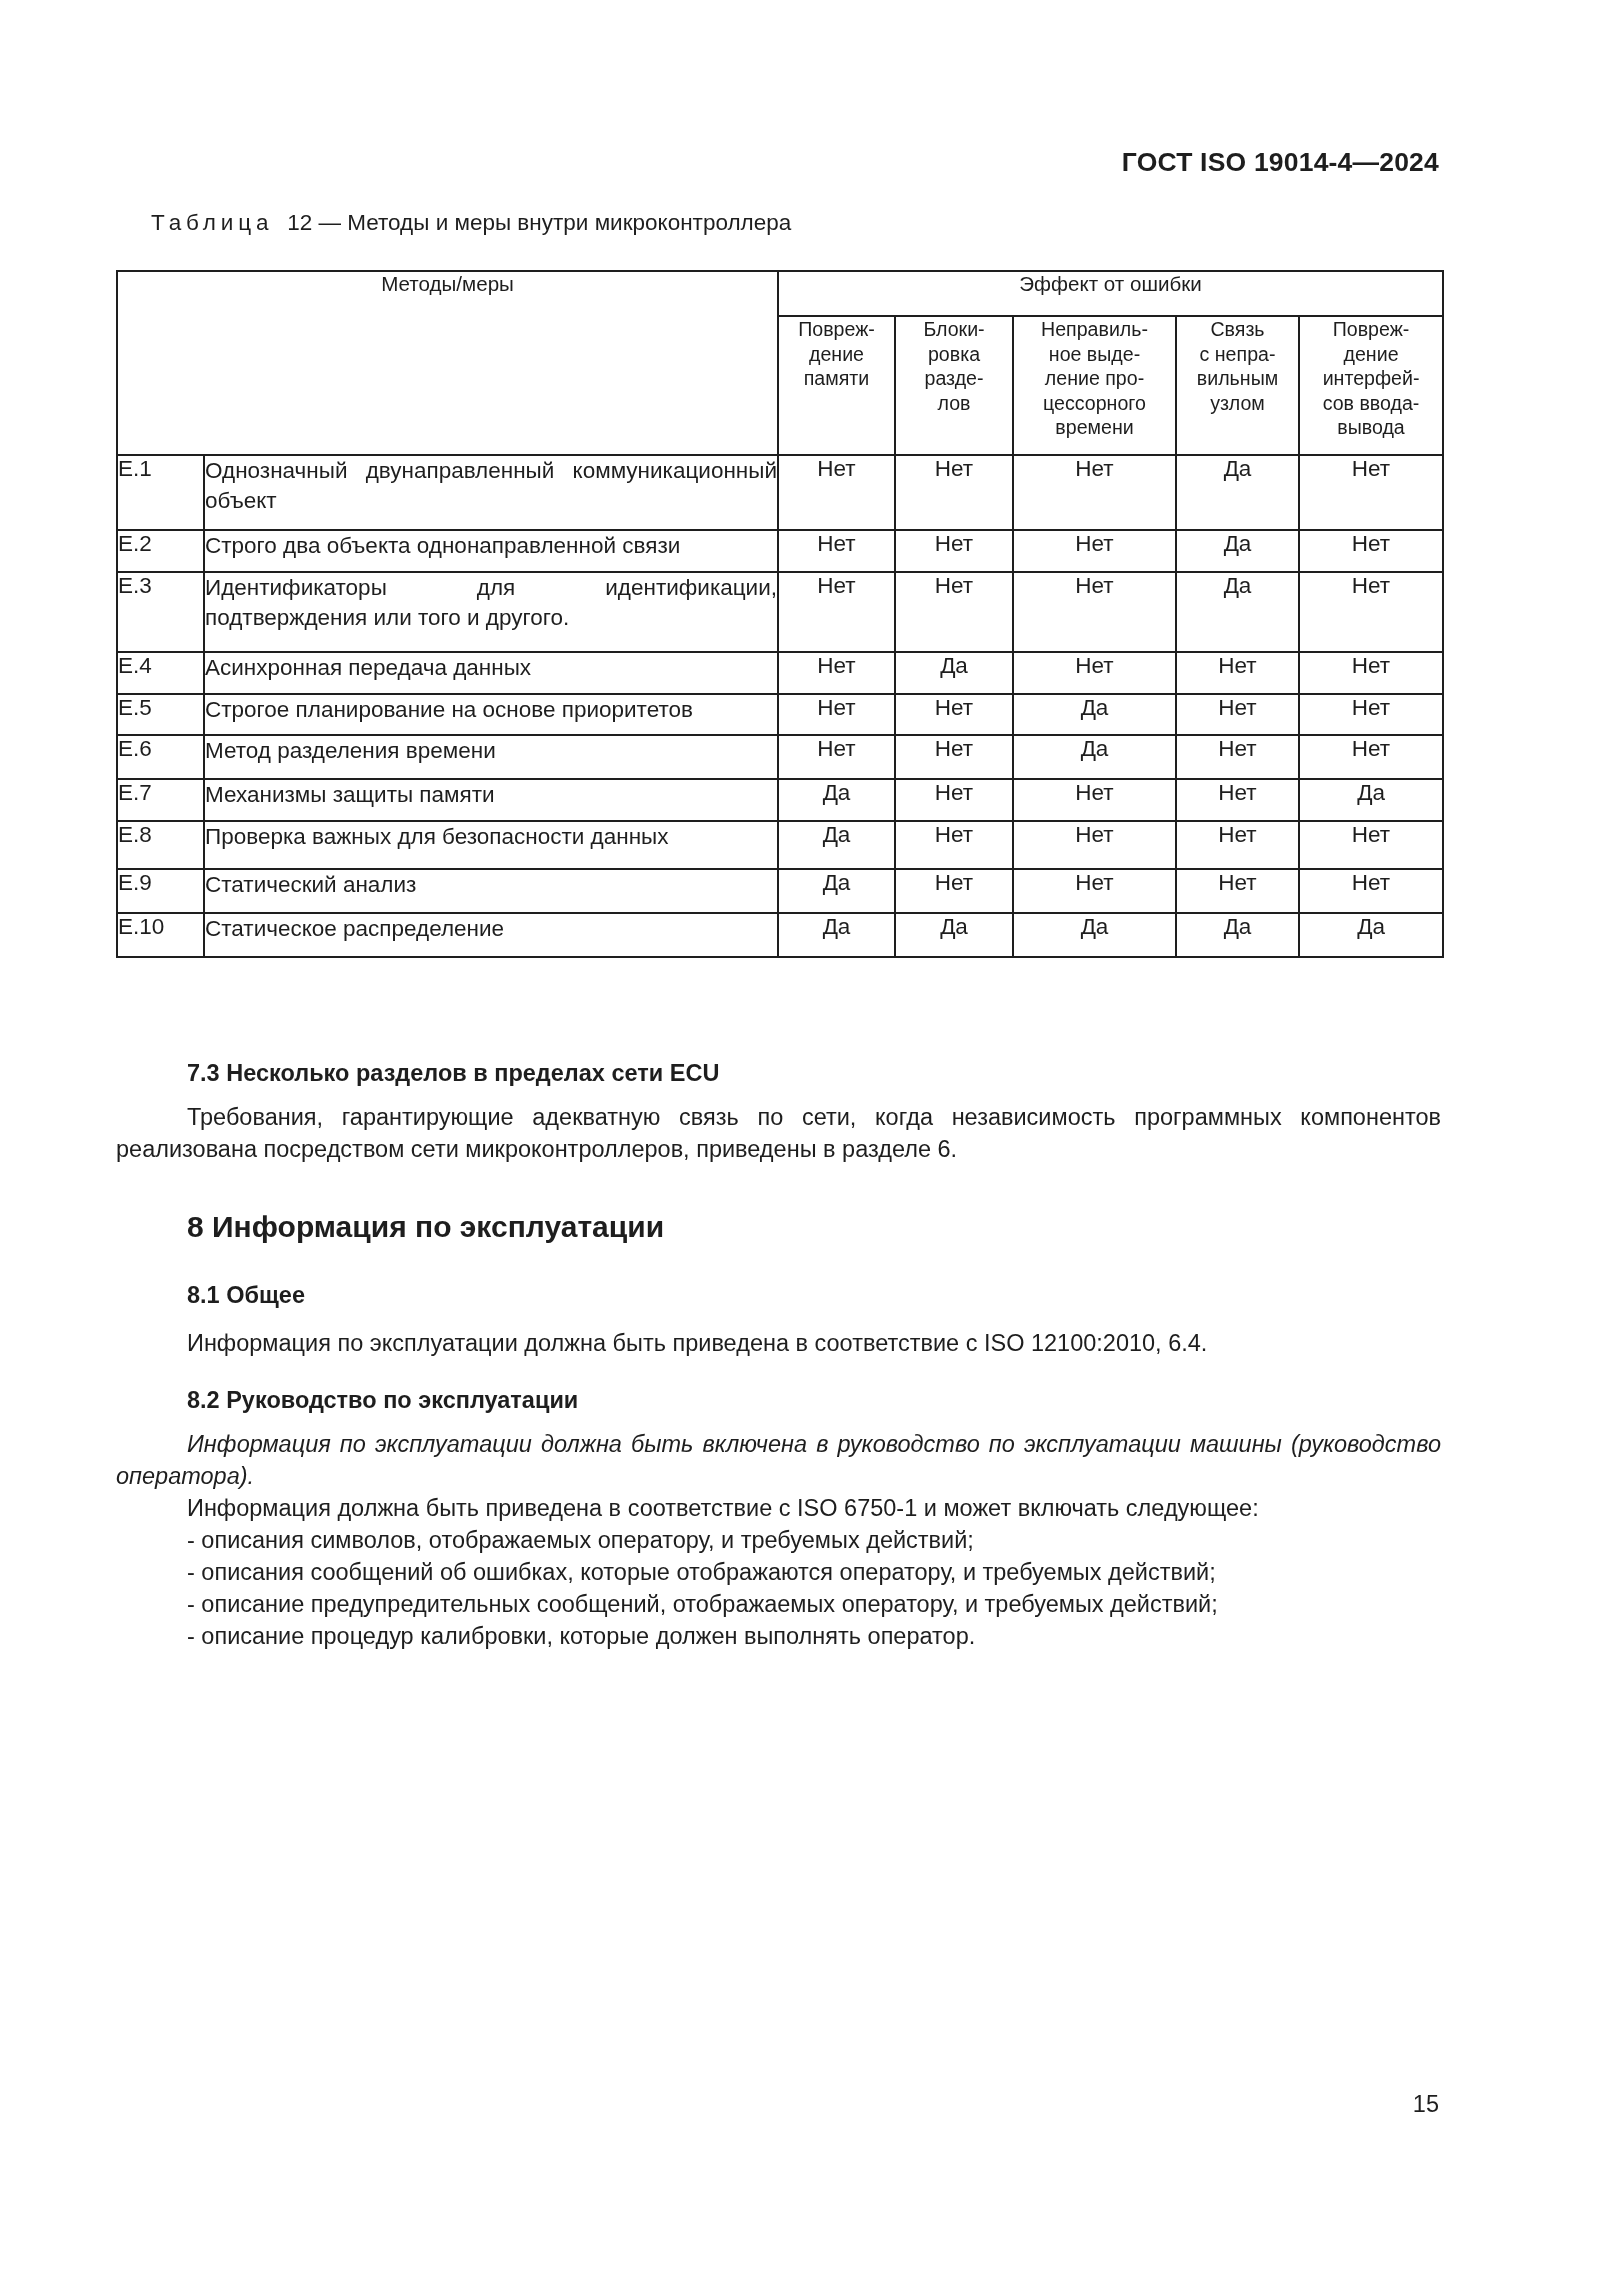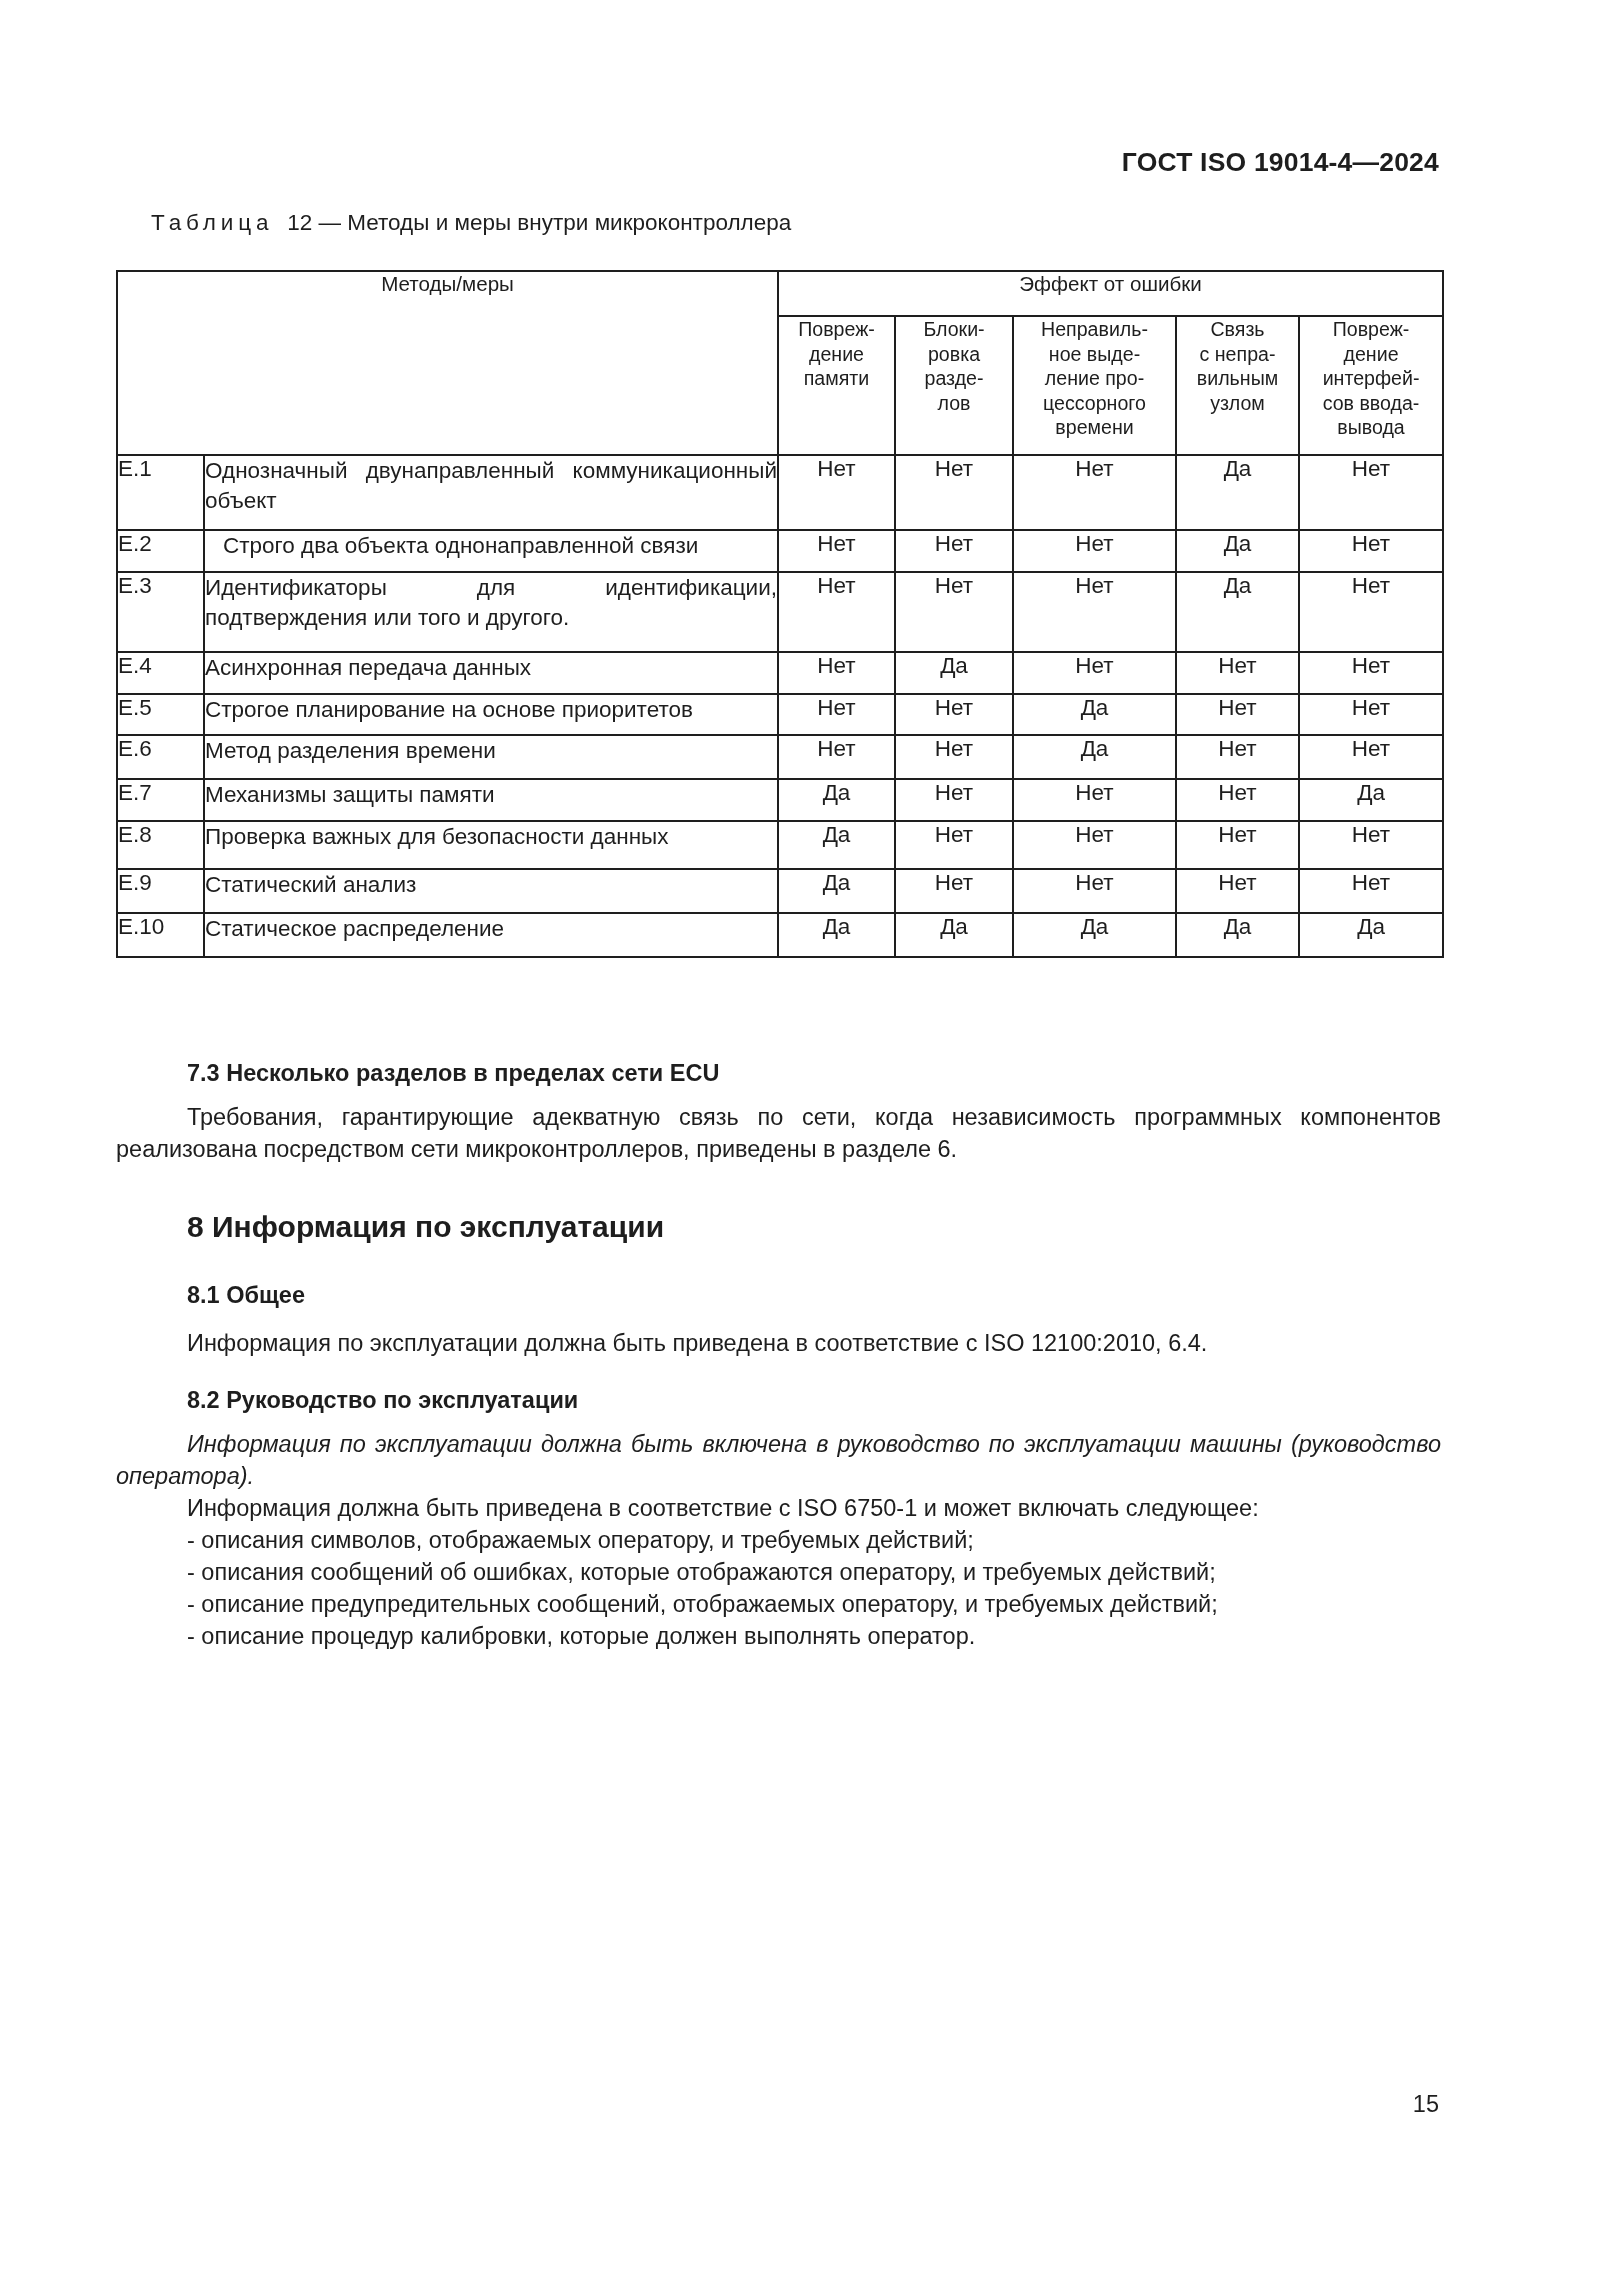--- a/index.html
+++ b/index.html
@@ -114,21 +114,21 @@
         <td class="row-id">Е.1</td>
         <td class="row-text" lang="ru" style="hyphens: auto;">Однозначный двунаправленный коммуникационный объект</td>
         <td class="val">Нет</td>
         <td class="val">Нет</td>
         <td class="val">Нет</td>
         <td class="val">Да</td>
         <td class="val">Нет</td>
       </tr>
       <tr style="height: 42px;">
         <td class="row-id">Е.2</td>
-        <td class="row-text" lang="ru" style="hyphens: auto; padding-left: 18px;">Строго два объекта однонаправленной связи</td>
+        <td class="row-text" lang="ru" style="hyphens: auto;">Строго два объекта однонаправленной связи</td>
         <td class="val">Нет</td>
         <td class="val">Нет</td>
         <td class="val">Нет</td>
         <td class="val">Да</td>
         <td class="val">Нет</td>
       </tr>
       <tr style="height: 80px;">
         <td class="row-id">Е.3</td>
         <td class="row-text" lang="ru" style="hyphens: auto;">Идентификаторы для идентификации, подтверждения или того и другого.</td>
         <td class="val">Нет</td>

